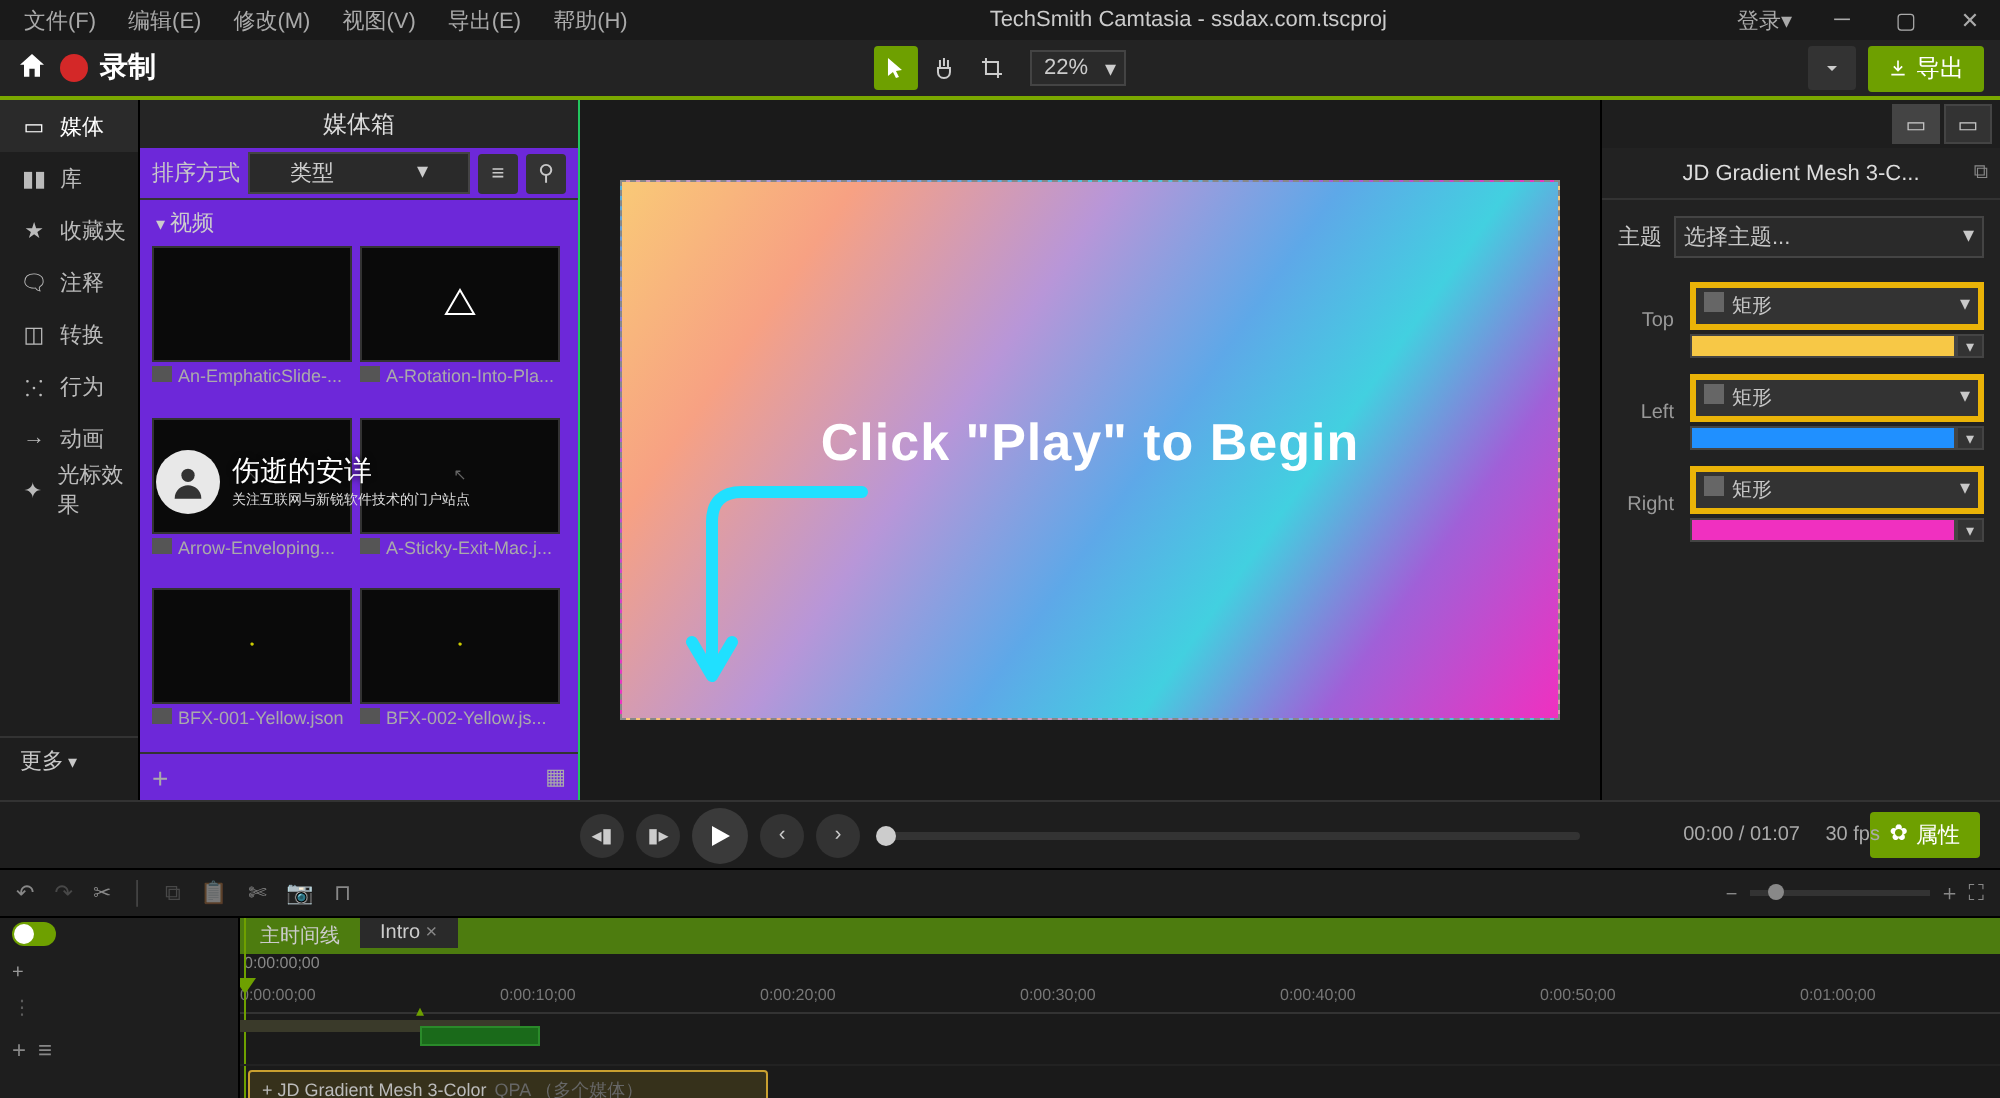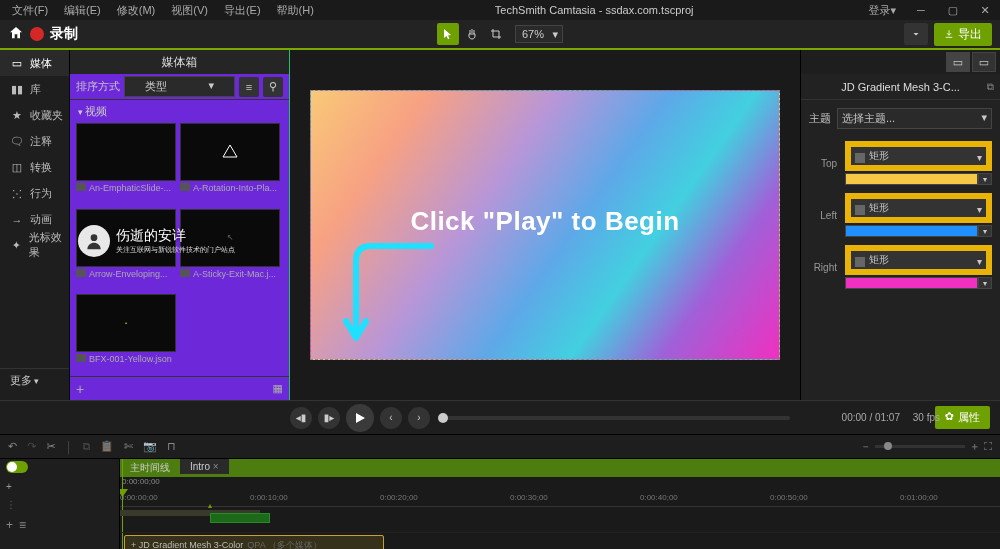--- a/index.html
+++ b/index.html
@@ -71,21 +71,21 @@
 .view-tabs{height:24px;display:flex;justify-content:flex-end;gap:2px;padding:2px 4px;background:#1e1e1e}
 .vt{width:24px;height:20px;background:#333;display:flex;align-items:center;justify-content:center;border:1px solid #444}
 .vt.active{background:#444}
 .prop-title{height:26px;display:flex;align-items:center;justify-content:center;font-size:11px;color:#ddd;border-bottom:1px solid #333;position:relative}
 .ext-icon{position:absolute;right:6px;color:#888;font-size:10px}
 .theme-row{display:flex;align-items:center;padding:8px;gap:6px;font-size:11px}
 .theme-sel{flex:1;background:#2a2a2a;border:1px solid #444;padding:2px 4px;display:flex;justify-content:space-between}
 .theme-sel::after{content:"▾"}
 .color-row{display:flex;align-items:center;padding:4px 8px;gap:8px;font-size:10px}
 .color-label{width:28px;text-align:right;color:#999}
-.shape-sel{flex:1;background:#333;border:6px solid #eab308;padding:2px 4px;display:flex;align-items:flex-end;gap:4px}
+.shape-sel{flex:1;background:#333;border:3px solid #eab308;padding:2px 4px;display:flex;align-items:flex-start;gap:4px}
 .shape-sq{width:10px;height:10px;background:#666}
 .shape-sel::after{content:"▾";margin-left:auto}
 .color-swatch{width:100%;height:12px;margin-top:2px;display:flex}
 .sw{flex:1;border:1px solid #444}
 .sw-arr{width:14px;background:#333;border:1px solid #444;display:flex;align-items:center;justify-content:center;font-size:8px}
 
 
 .playback{height:34px;background:#1e1e1e;display:flex;align-items:center;padding:0 10px;position:relative;border-top:1px solid #333}
 .pb-btns{position:absolute;left:290px;display:flex;gap:6px;align-items:center}
 .pb-btn{width:22px;height:22px;border-radius:50%;background:#333;display:flex;align-items:center;justify-content:center;color:#ccc;font-size:10px}
@@ -163,21 +163,21 @@
     <span class="tool-btn">
         <svg width="12" height="12" viewBox="0 0 24 24" fill="#ccc">
           <path d="M12 2v8m-4-6v8m8-8v8m-4 10c-4 0-6-3-6-6v-4l12 0v4c0 3-2 6-6 6z" stroke="#ccc" stroke-width="2" fill="none"></path>
         </svg>
       </span>
     <span class="tool-btn">
         <svg width="12" height="12" viewBox="0 0 24 24" fill="none" stroke="#ccc" stroke-width="2">
           <path d="M6 2v16h16M2 6h16v16"></path>
         </svg>
       </span>
-    <span class="zoom-sel">67%</span>
+    <span class="zoom-sel">22%</span>
   </div>
   <div class="export-area">
     <span class="dl-btn">
         <svg width="12" height="12" viewBox="0 0 24 24" fill="#ccc">
           <path d="M12 3v12m-5-5l5 5 5-5M4 20h16"></path>
         </svg>
       </span>
     <span class="export-btn">
         <svg width="10" height="10" viewBox="0 0 24 24" fill="#fff">
           <path d="M12 3v12m-5-5l5 5 5-5M4 20h16" stroke="#fff" stroke-width="2" fill="none"></path>
@@ -262,20 +262,26 @@
           <div class="thumb-img">
             <span style="color:#666;font-size:8px">↖</span>
           </div>
           <div class="thumb-label">A-Sticky-Exit-Mac.j...</div>
         </div>
       <div class="thumb">
           <div class="thumb-img">
             <span style="color:#cc0;font-size:6px">•</span>
           </div>
           <div class="thumb-label">BFX-001-Yellow.json</div>
+        </div>
+      <div class="thumb">
+          <div class="thumb-img">
+            <span style="color:#cc0;font-size:6px">•</span>
+          </div>
+          <div class="thumb-label">BFX-002-Yellow.js...</div>
         </div>
     </div>
     <div class="bin-footer">
       <span class="plus">+</span>
       <span class="grid-ic">▦</span>
     </div>
   </div>
 
   <div class="watermark">
     <div class="wm-circle">

